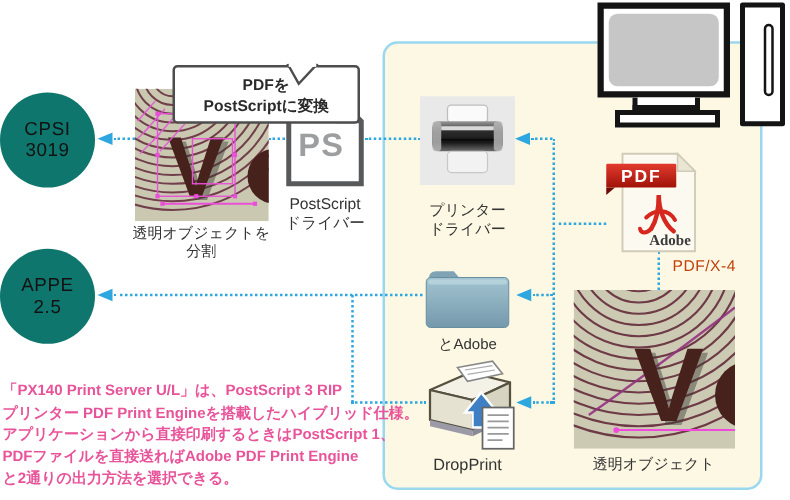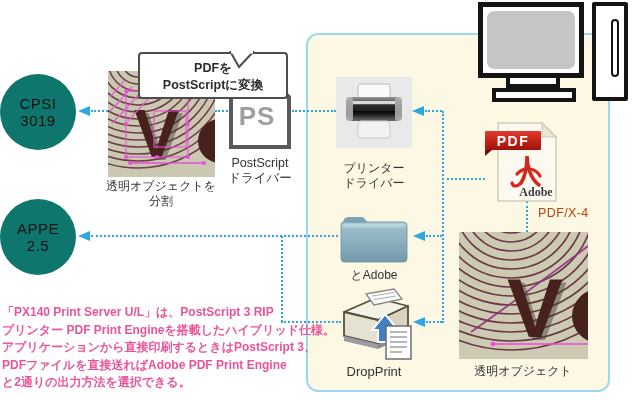--- a/index.html
+++ b/index.html
@@ -287,18 +287,18 @@
   </div>
   <div class="neck"></div>
   <div class="mbase"></div>
   <div class="tower">
     <div class="slot"></div>
   </div>
 
   <div class="desc">
     <div>「PX140 Print Server U/L」は、PostScript 3 RIP</div>
     <div>プリンター PDF Print Engineを搭載したハイブリッド仕様。</div>
-    <div>アプリケーションから直接印刷するときはPostScript 3、</div>
+    <div>アプリケーションから直接印刷するときはPostScript 1、</div>
     <div>PDFファイルを直接送ればAdobe PDF Print Engine</div>
     <div>と2通りの出力方法を選択できる。</div>
   </div>
 
 </div>
 
 </body></html>

